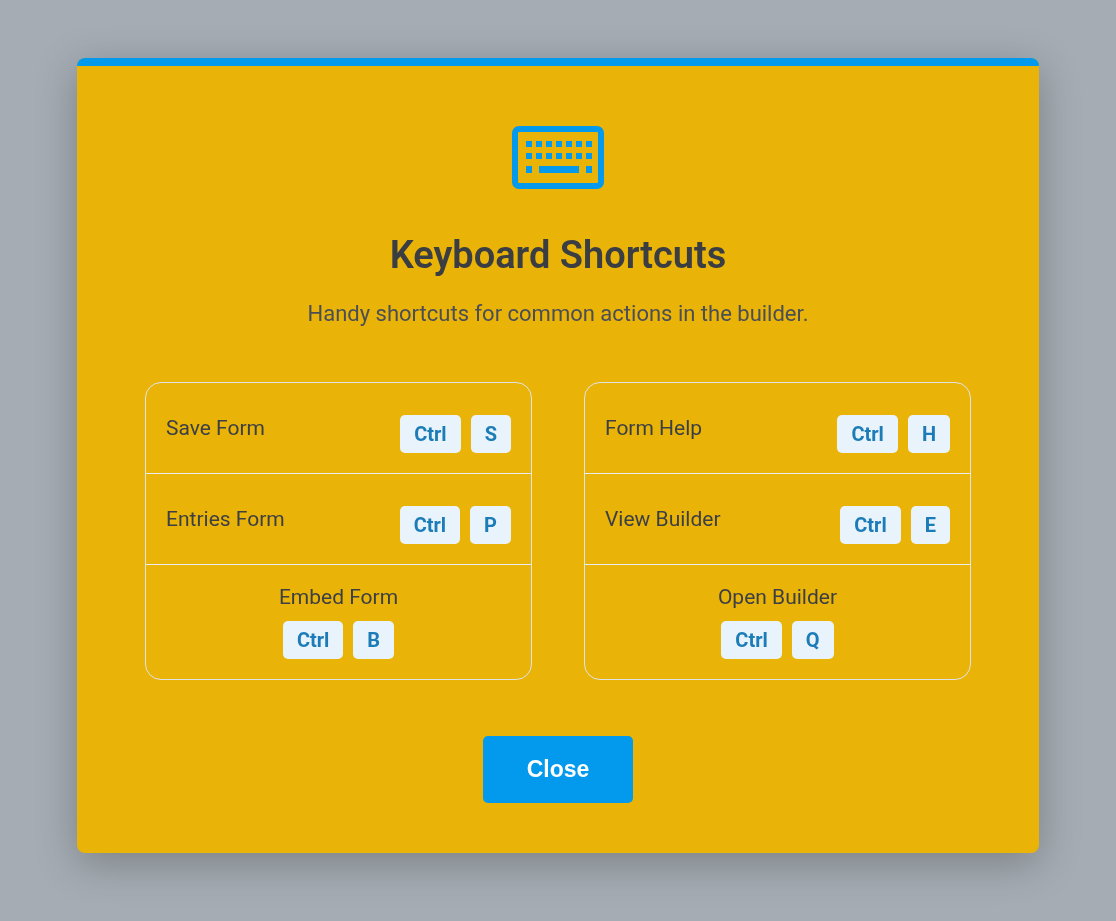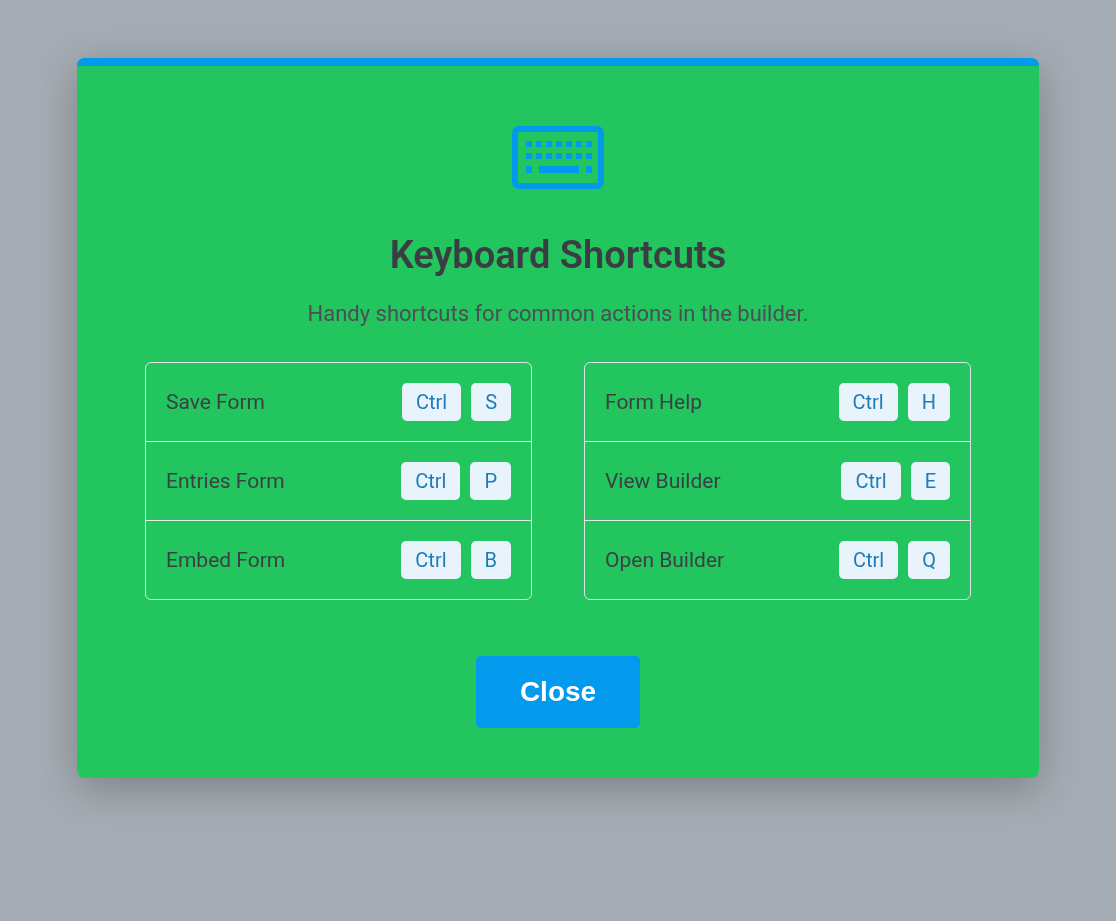--- a/index.html
+++ b/index.html
@@ -12,21 +12,21 @@
       height: 921px;
       background: #a5acb3;
       font-family: -apple-system, BlinkMacSystemFont, "Segoe UI", Roboto, Helvetica, Arial, sans-serif;
       display: flex;
       align-items: flex-start;
       justify-content: center;
       padding-top: 58px;
     }
     .modal {
       width: 962px;
-      background: #22c55e;
+      background: #eab308;
       border-radius: 8px;
       box-shadow: 0 10px 40px rgba(0,0,0,0.25);
       overflow: hidden;
       position: relative;
     }
     .modal-top-bar {
       height: 8px;
       background: #0399ed;
       width: 100%;
     }
@@ -41,68 +41,70 @@
     }
     .modal-title {
       font-size: 38px;
       font-weight: 600;
       color: #3a3d42;
       margin-bottom: 24px;
     }
     .modal-subtitle {
       font-size: 22px;
       color: #4b4f55;
-      margin-bottom: 36px;
+      margin-bottom: 56px;
     }
     .shortcuts-grid {
       display: flex;
       gap: 52px;
       width: 100%;
       justify-content: center;
       margin-bottom: 56px;
     }
     .shortcut-column {
       border: 1px solid #dfe3e7;
-      border-radius: 6px;
+      border-radius: 16px;
       width: 387px;
       overflow: hidden;
     }
     .shortcut-row {
       display: flex;
       align-items: center;
       justify-content: space-between;
       padding: 20px 20px;
       border-bottom: 1px solid #e9ecf0;
     }
     .shortcut-row:last-child {
       border-bottom: none;
+      flex-direction: column;
     }
     .shortcut-label {
       font-size: 21px;
       color: #3c4045;
     }
     .shortcut-keys {
       display: flex;
       gap: 10px;
     }
     .key-badge {
       background: #e8f3fb;
       color: #1c7cb8;
       font-size: 20px;
       padding: 7px 14px;
       border-radius: 5px;
-      font-weight: 400;
+      font-weight: 700;
       min-width: 38px;
       text-align: right;
+      margin-top: 12px;
     }
     .close-button {
       background: #0399ed;
       color: #fff;
       border: none;
-      font-size: 28px;
+      font-size: 23px;
       font-weight: 600;
       padding: 20px 44px;
       border-radius: 5px;
       cursor: pointer;
     }
   </style>
 </head>
 <body>
 
 <div class="modal">

